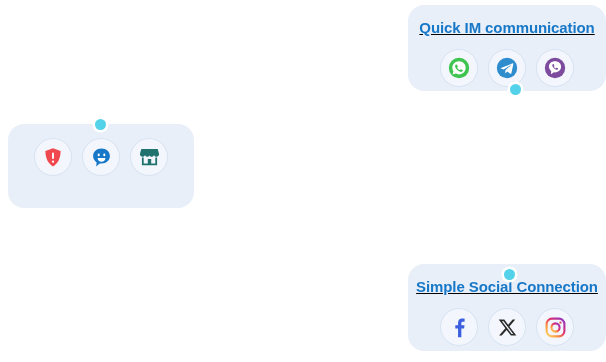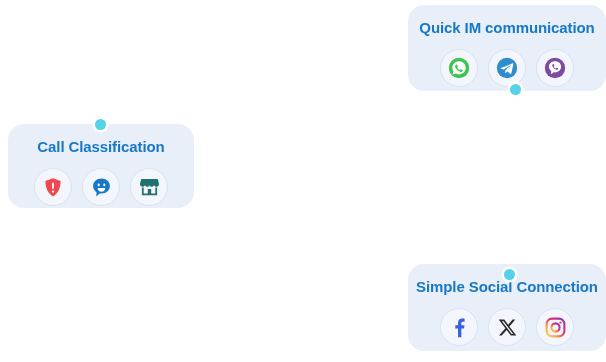--- a/index.html
+++ b/index.html
@@ -30,20 +30,21 @@
   
   .card {
     position: absolute;
     background: #e9eff9;
     border-radius: 16px;
     box-sizing: border-box;
     padding: 14px 16px 3px 16px;
     display: flex;
     flex-direction: column;
     align-items: center;
+    text-decoration: underline;
   }
   .card-title {
     color: #1878c8;
     font-size: 15px;
     font-weight: bold;
     letter-spacing: -0.1px;
     white-space: nowrap;
     margin-bottom: 13px;
     text-align: center;
   }
@@ -97,21 +98,20 @@
 
 <div id="stage">
 
   <svg id="connectors" viewBox="0 0 606 362">
     <path fill="none" stroke="#ffffff" stroke-width="3" stroke-linecap="round" stroke-linejoin="round" d="M 182 28 L 104 28 Q 100 28 100 32 L 100 124"></path>
     <path fill="none" stroke="#ffffff" stroke-width="3" stroke-linecap="round" stroke-linejoin="round" d="M 515 89 L 515 152 Q 515 156 511 156 L 482 156 Q 478 156 478 160 L 478 179 Q 478 183 474 183 L 425 183"></path>
     <path fill="none" stroke="#ffffff" stroke-width="3" stroke-linecap="round" stroke-linejoin="round" d="M 427 239 L 505 239 Q 509 239 509 243 L 509 275"></path>
   </svg>
 
   <div class="card" id="card-call-classification">
-    <div class="card-title">Call Classification</div>
     <div class="icon-row">
 
       <div class="icon-circle">
         <span>
           <svg width="20" height="21" viewBox="0 0 20 21">
             <path d="M10 1.2 L17.6 4.1 C17.6 11.4 14.9 16.7 10 19.4
                      C5.1 16.7 2.4 11.4 2.4 4.1 Z" fill="#f0484f"></path>
             <rect x="9.05" y="5.6" width="1.9" height="6.4" rx="0.95" fill="#ffffff"></rect>
             <circle cx="10" cy="14.7" r="1.15" fill="#ffffff"></circle>
           </svg>

